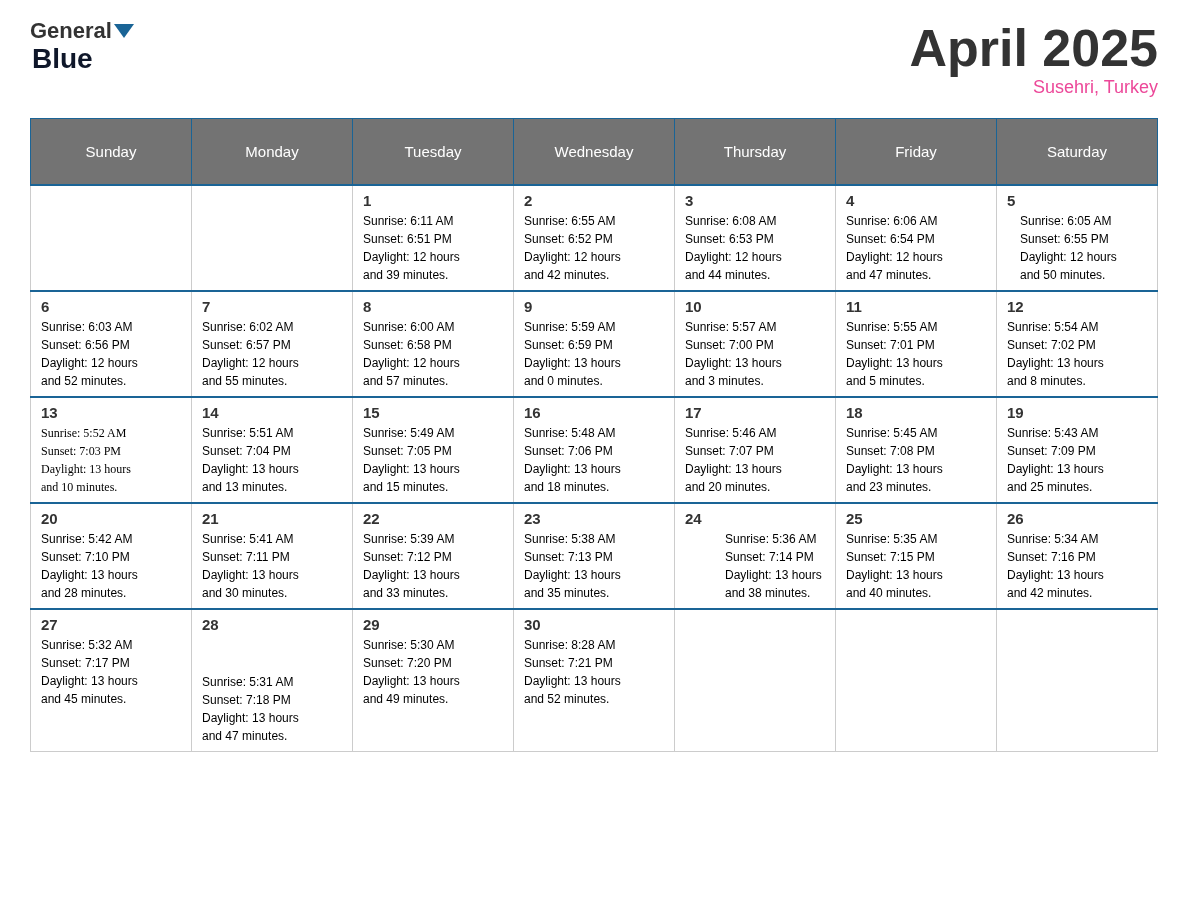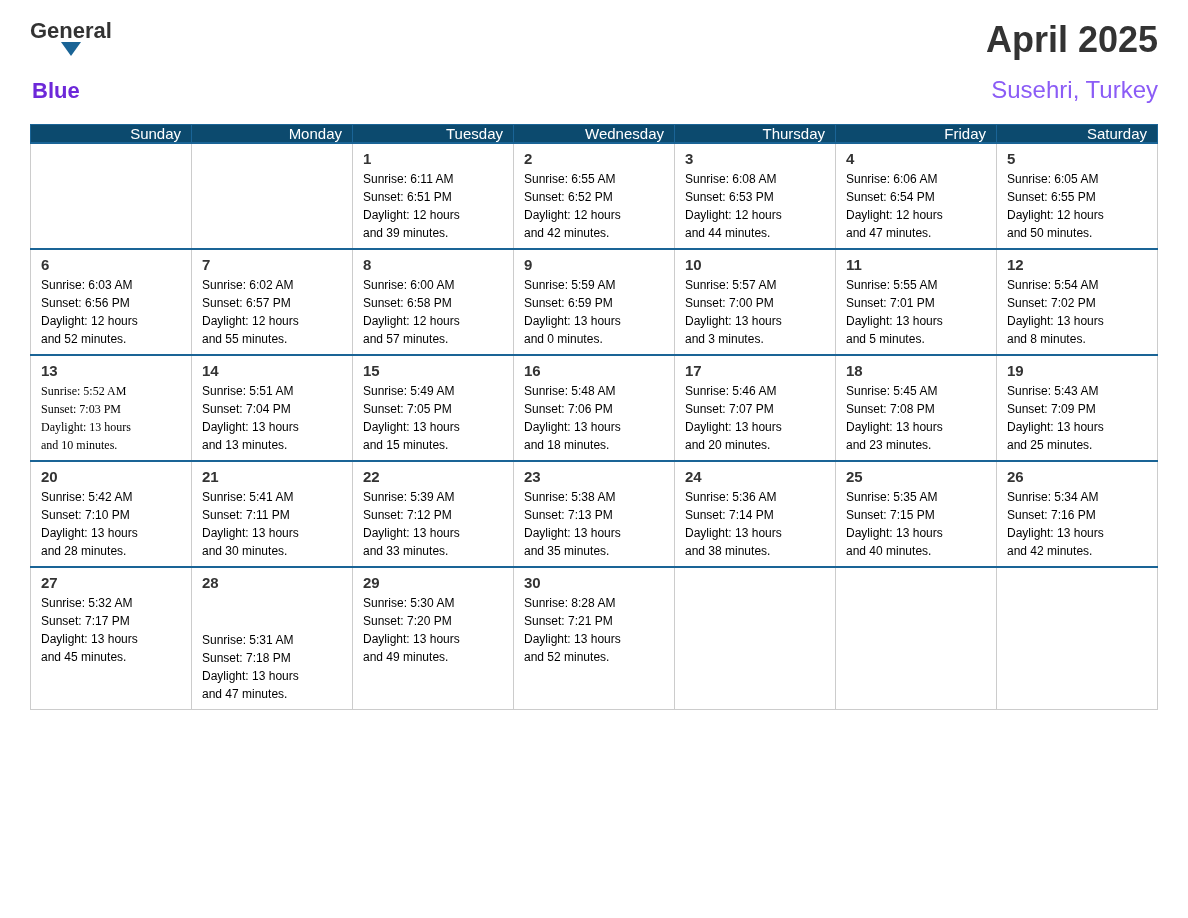--- a/index.html
+++ b/index.html
@@ -30,44 +30,44 @@
     .logo-general { color: #333; }
     .logo-triangle {
       width: 0;
       height: 0;
       border-left: 10px solid transparent;
       border-right: 10px solid transparent;
       border-top: 14px solid #1a6496;
       margin: 0 2px;
       display: inline-block;
     }
-    .logo-blue { color: #6d28d9; font-size: 22px; font-weight: bold; }
+    .logo-blue { color: #0f172a; font-size: 28px; font-weight: bold; }
     .title-section {
       text-align: right;
     }
     .title-month {
-      font-size: 36px;
+      font-size: 52px;
       font-weight: bold;
       color: #333;
       line-height: 1.1;
     }
     .title-location {
-      font-size: 24px;
-      color: #8b5cf6;
-      margin-top: 16px;
+      font-size: 18px;
+      color: #ec4899;
+      margin-top: 0;
     }
     .calendar {
       width: 100%;
       border-collapse: collapse;
     }
     .calendar th {
-      background-color: #0c4a6e;
+      background-color: #737373;
       color: #fff;
-      padding: 0 10px;
-      text-align: right;
+      padding: 24px 10px;
+      text-align: center;
       font-size: 15px;
       font-weight: normal;
       border: 1px solid #1a6496;
     }
     .calendar td {
       vertical-align: top;
       padding: 6px 10px;
       border: 1px solid #ccc;
       border-top: 2px solid #1a6496;
       width: calc(100% / 7);
@@ -153,21 +153,21 @@
         </td>
         <td>
           <span class="day-num">4</span>
           <div class="day-info" style="white-space: pre-line;">Sunrise: 6:06 AM
 Sunset: 6:54 PM
 Daylight: 12 hours
 and 47 minutes.</div>
         </td>
         <td>
           <span class="day-num">5</span>
-          <div class="day-info" style="white-space: pre-line;">Sunrise: 6:05 AM
+          <div class="day-info" style="white-space: pre-line; margin-left: 13px;">Sunrise: 6:05 AM
 Sunset: 6:55 PM
 Daylight: 12 hours
 and 50 minutes.</div>
         </td>
       </tr>
       <tr>
         <td>
           <span class="day-num">6</span>
           <div class="day-info" style="white-space: pre-line;">Sunrise: 6:03 AM
 Sunset: 6:56 PM
@@ -292,21 +292,21 @@
         </td>
         <td>
           <span class="day-num">23</span>
           <div class="day-info" style="white-space: pre-line;">Sunrise: 5:38 AM
 Sunset: 7:13 PM
 Daylight: 13 hours
 and 35 minutes.</div>
         </td>
         <td>
           <span class="day-num">24</span>
-          <div class="day-info" style="white-space: pre-line;">Sunrise: 5:36 AM
+          <div class="day-info" style="white-space: pre-line; margin-left: 40px;">Sunrise: 5:36 AM
 Sunset: 7:14 PM
 Daylight: 13 hours
 and 38 minutes.</div>
         </td>
         <td>
           <span class="day-num">25</span>
           <div class="day-info" style="white-space: pre-line;">Sunrise: 5:35 AM
 Sunset: 7:15 PM
 Daylight: 13 hours
 and 40 minutes.</div>
@@ -351,21 +351,20 @@
         <td class="empty-cell"></td>
         <td class="empty-cell"></td>
         <td class="empty-cell"></td>
       </tr>
     </tbody>
 </table>
 
 <style>
   .logo-text {
     line-height: 1;
-    flex-direction: column;
   }
   .logo {
     line-height: 1.2;
   }
   .logo > div:first-child {
     display: flex;
     align-items: center;
     font-size: 22px;
     font-weight: bold;
     color: #333;

